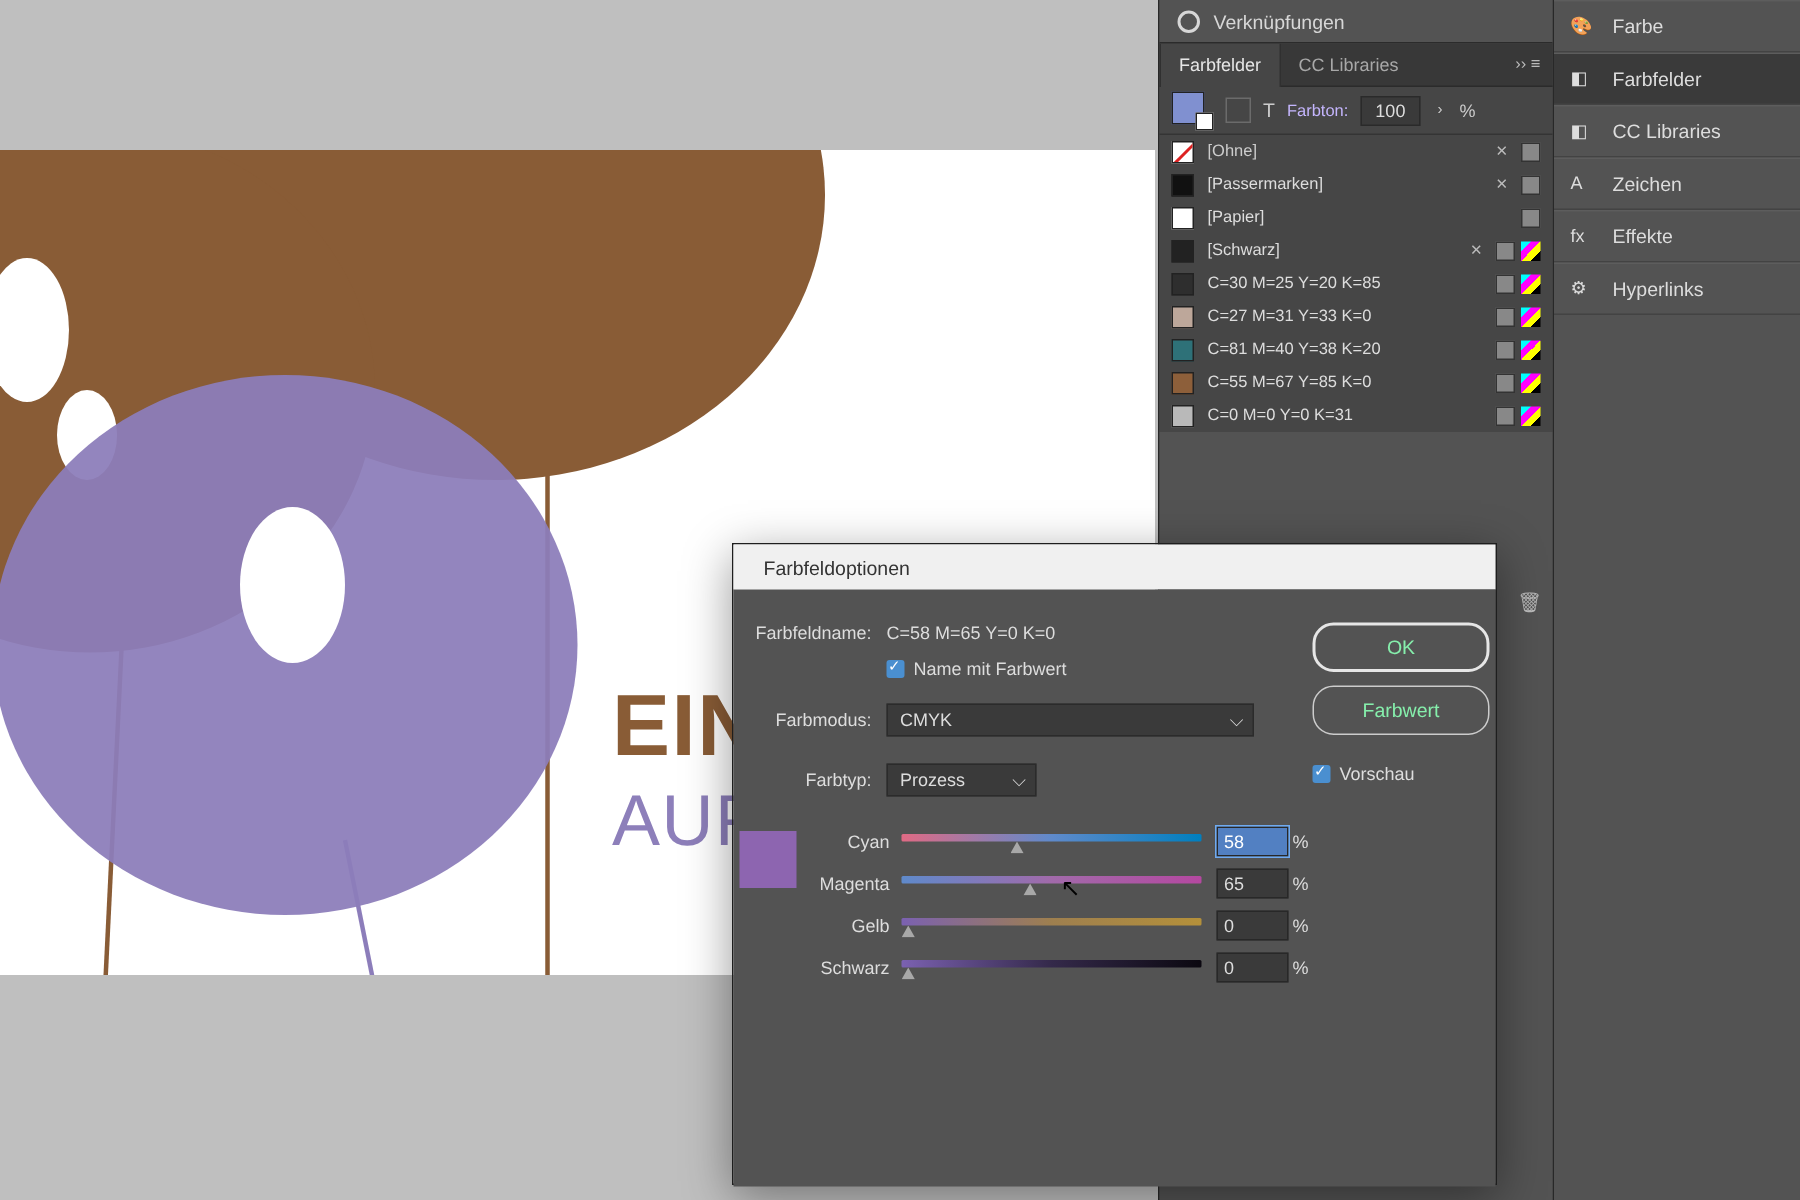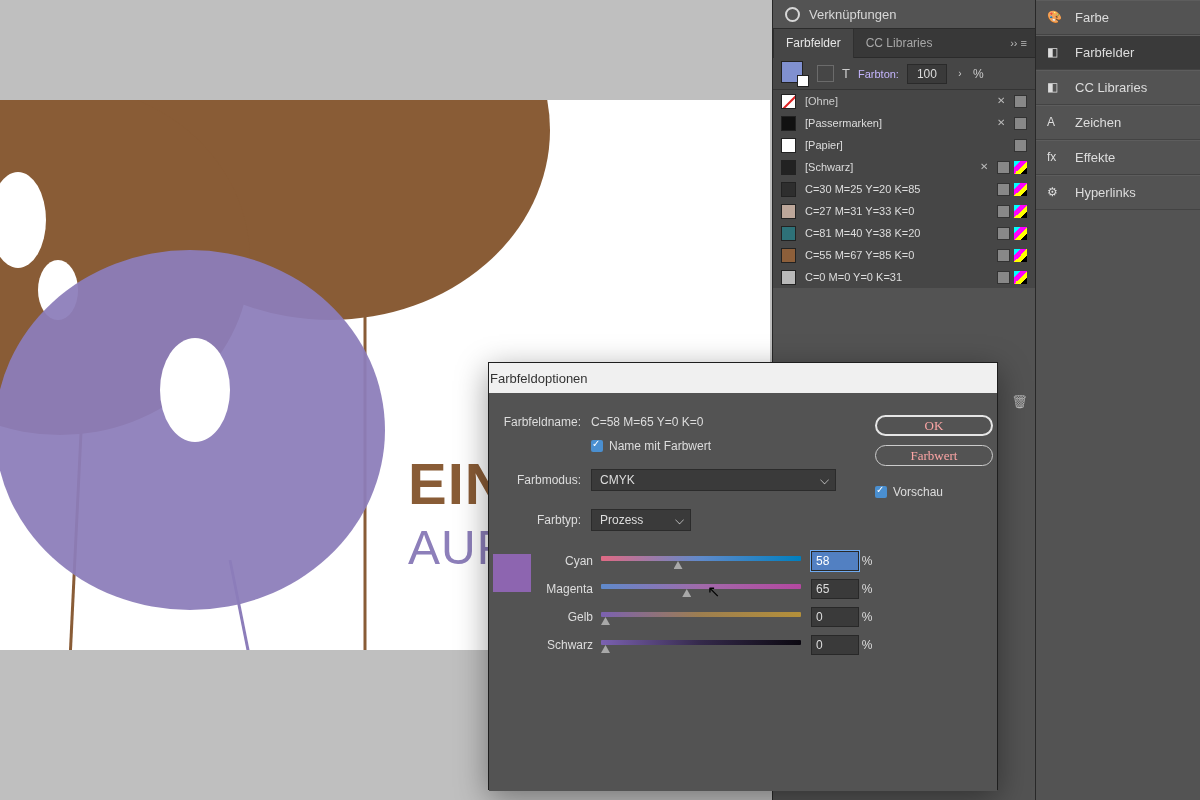--- a/index.html
+++ b/index.html
@@ -39,25 +39,25 @@
 .sw-row.sel{background:#5a6f8f;}
 .sw-chip{width:15px;height:15px;margin-right:9px;border:1px solid #222;flex-shrink:0;}
 .sw-name{flex:1;white-space:nowrap;overflow:hidden;text-overflow:ellipsis;}
 .sw-ic{width:13px;height:13px;margin-left:4px;}
 .sw-hdr{color:#ccc;}
 .sw-hdr .sw-chip{background:#fff;position:relative;overflow:hidden;}
 .sw-hdr .sw-chip::after{content:"";position:absolute;width:24px;height:2px;background:#d22;transform:rotate(-45deg);top:6px;left:-4px;}
 
 
 .dialog{position:absolute;left:488px;top:362px;width:510px;height:428px;border:1px solid #1e1e1e;box-shadow:0 8px 30px rgba(0,0,0,0.4);}
-.dlg-title{height:30px;background:#f0f0f0;color:#333;font-size:13px;display:flex;align-items:center;padding-left:1px;}
+.dlg-title{height:30px;background:#f0f0f0;color:#333;font-size:13px;display:flex;align-items:center;padding-left:20px;}
 .dlg-body{background:#535353;height:398px;padding:22px 4px;color:#ddd;font-size:12px;display:flex;}
 .dlg-left{flex:1;}
 .dlg-right{width:118px;display:flex;flex-direction:column;gap:9px;align-items:stretch;}
-.btn{height:21px;border-radius:14px;border:1.5px solid #ccc;background:transparent;color:#fca5a5;font-size:13px;display:flex;align-items:center;justify-content:center;font-family:Liberation Serif, serif;}
+.btn{height:33px;border-radius:14px;border:1.5px solid #ccc;background:transparent;color:#86efac;font-size:13px;display:flex;align-items:center;justify-content:center;}
 .btn.primary{border-width:2px;border-color:#e6e6e6;font-weight:400;}
 .chk-row{display:flex;align-items:center;gap:6px;margin-top:10px;}
 .chk{width:12px;height:12px;background:#4a8fd0;position:relative;border-radius:2px;}
 .chk::after{content:"✓";position:absolute;color:#fff;font-size:10px;left:1px;top:-2px;}
 
 .form-row{display:flex;align-items:center;margin-bottom:10px;}
 .form-lab{width:98px;text-align:right;padding-right:10px;}
 .form-val{}
 .sel{height:22px;background:#3a3a3a;border:1px solid #2b2b2b;color:#ddd;display:flex;align-items:center;padding:0 8px;font-size:12px;position:relative;}
 .sel::after{content:"⌵";position:absolute;right:6px;}

